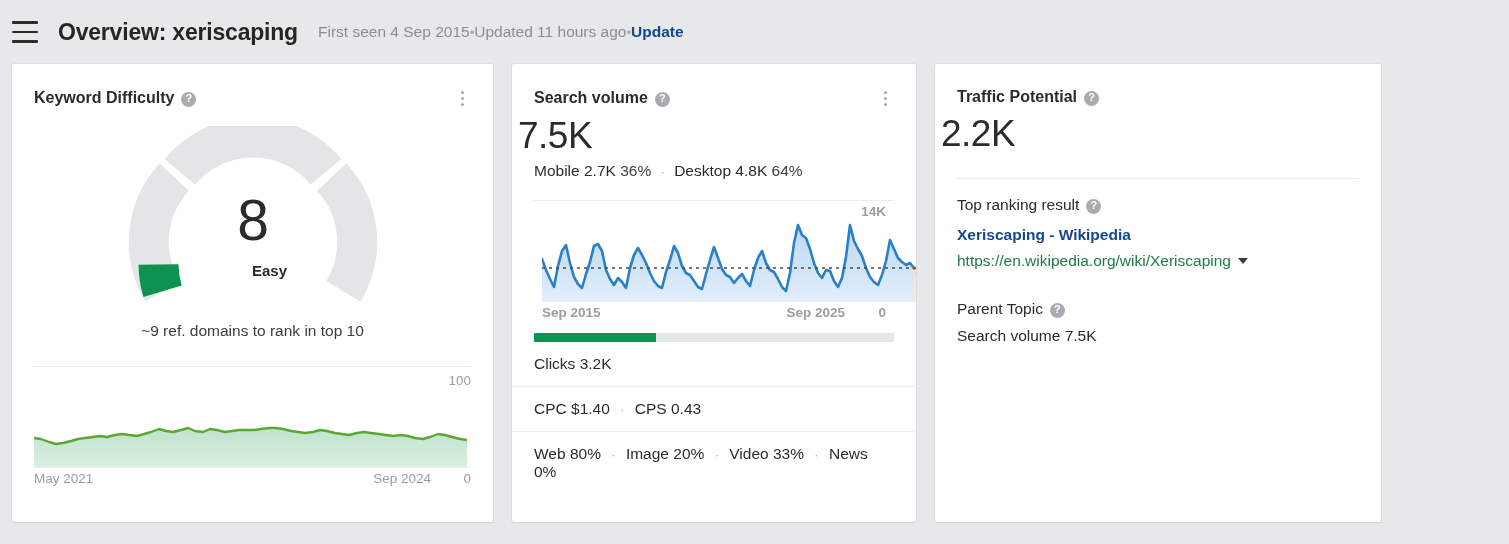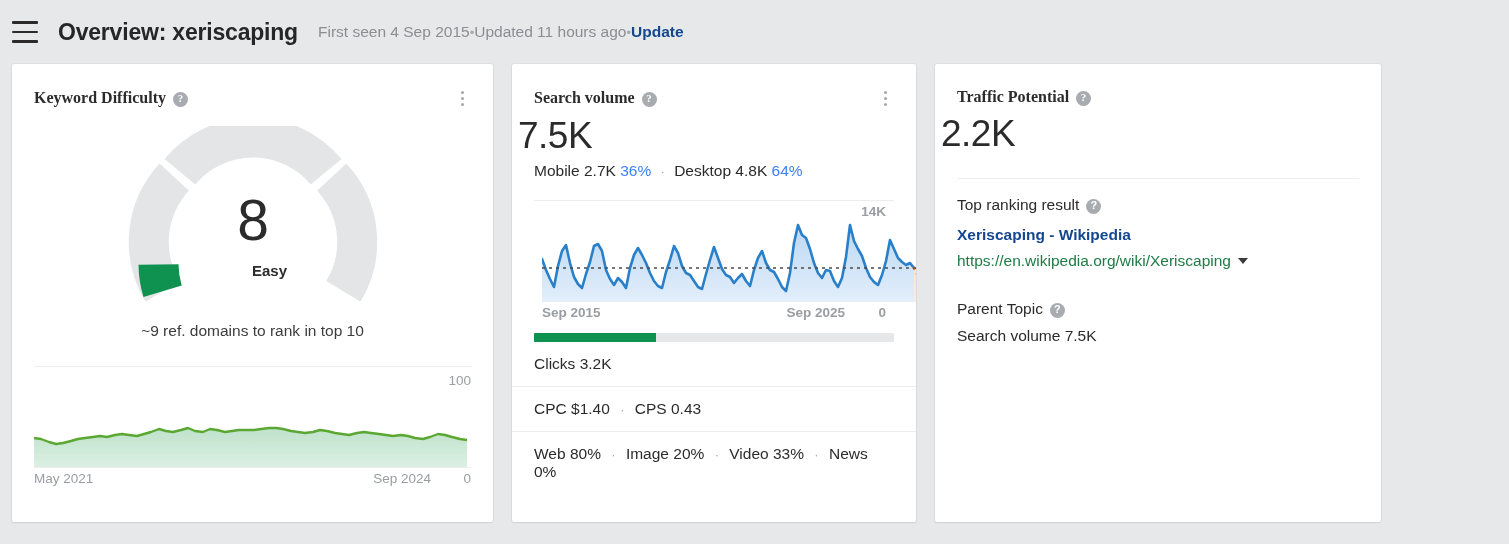--- a/index.html
+++ b/index.html
@@ -66,21 +66,20 @@
     overflow: hidden;
   }
   .card-kd { width: 481px; }
   .card-sv { width: 404px; }
   .card-tp { width: 446px; }
 
   .card-head {
     display: flex;
     align-items: center;
     padding: 24px 22px 0 22px;
-    font-family: Liberation Serif, serif;
   }
   .card-title {
     font-size: 16px;
     font-weight: bold;
     color: #2b2b2b;
   }
 
   
   .help-icon {
     display: inline-flex;
@@ -166,21 +165,21 @@
     color: #2b2b2b;
     padding: 6px 22px 0 6px;
     letter-spacing: -0.5px;
     line-height: 1.2;
   }
   .split-line {
     padding: 4px 22px 0 22px;
     font-size: 15.5px;
     color: #2b2b2b;
   }
-  .split-line .pct { color: #3b82f6; }
+  .split-line .pct { color: #404040; }
   .split-line .dot { color: #a6a9ad; margin: 0 5px; font-size: 13px; }
 
   .sv-divider {
     height: 1px;
     background: #eceded;
     margin: 20px 22px 0 22px;
   }
   .sv-chart-wrap {
     position: relative;
     margin: 0 30px;

